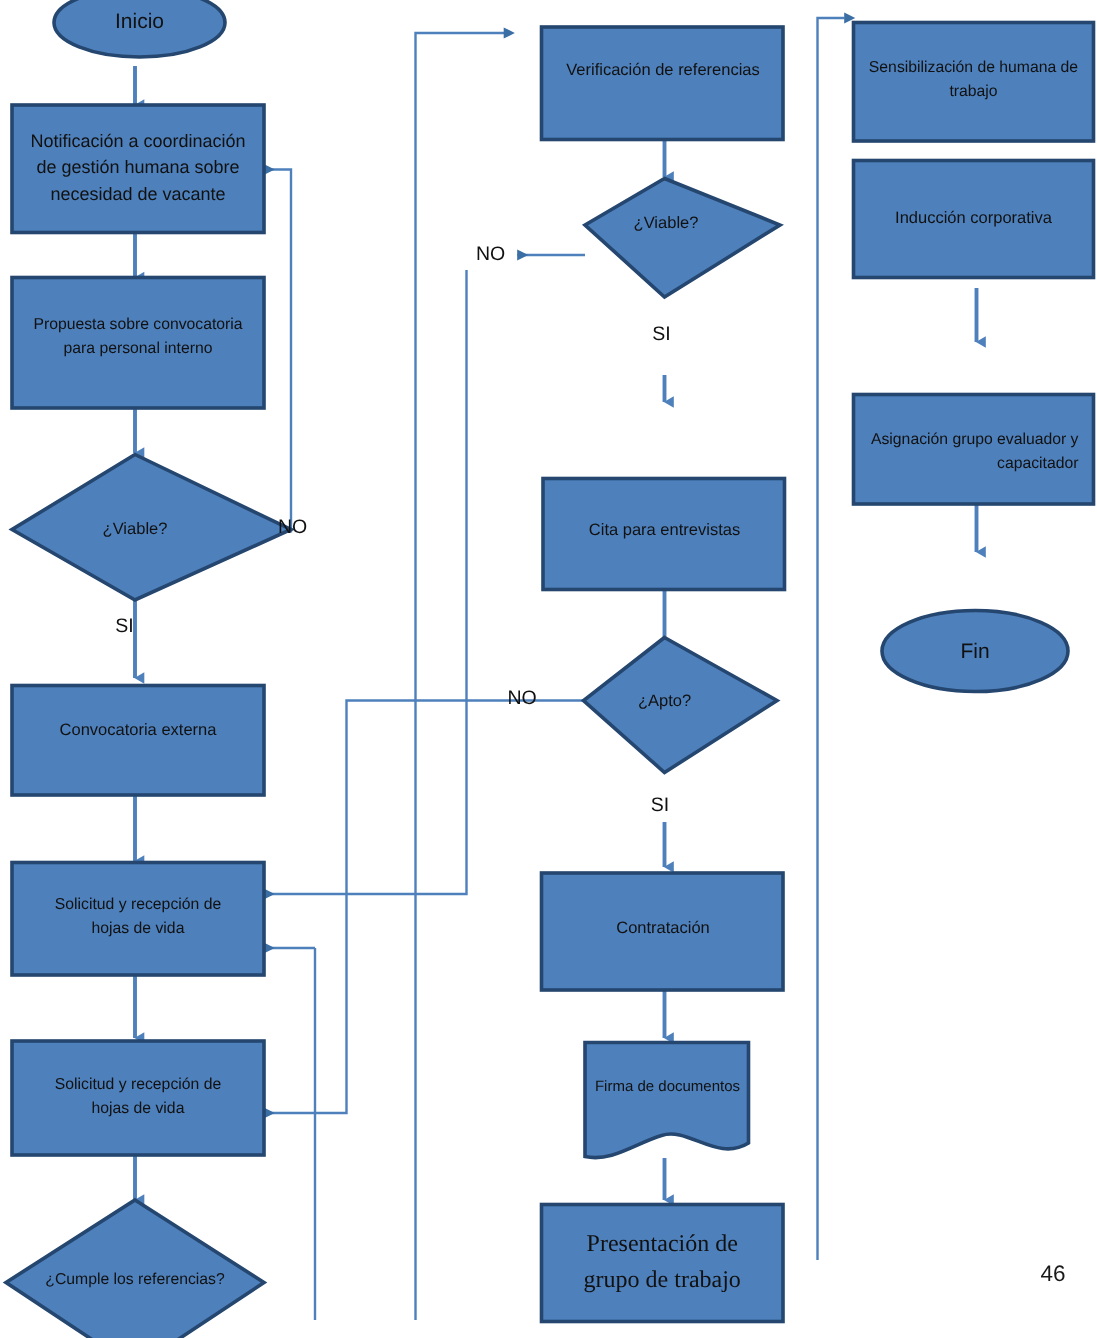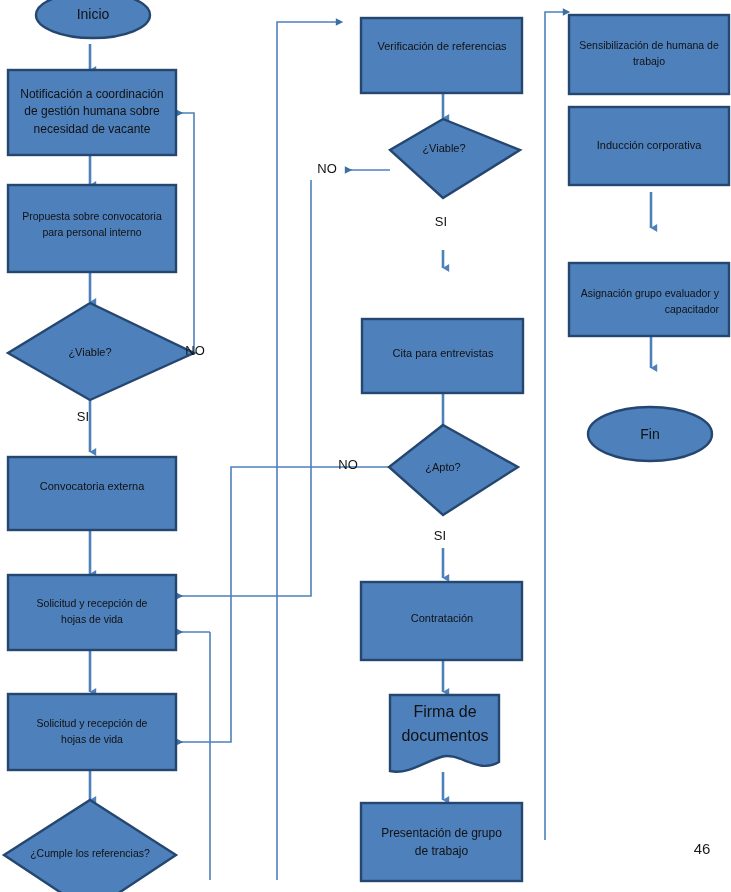--- a/index.html
+++ b/index.html
@@ -201,30 +201,30 @@
 
   <g>
     <rect x="361" y="582" width="161" height="78" class="node-shape" fill="#4E80BC" stroke="#24466F"></rect>
     <text class="shape-text" x="442" y="619">Contratación</text>
   </g>
 
   <g>
     <path d="M390,695 L499,695 L499,762 C478,775 459,751 441,757 C424,762 408,775 390,771 Z" class="node-shape" fill="#4E80BC" stroke="#24466F"></path>
     <foreignObject x="396" y="702" width="98" height="44">
       <div xmlns="http://www.w3.org/1999/xhtml" style="width:98px;height:44px;display:flex;align-items:center;justify-content:center;
-                  text-align:center;font-family:'Liberation Sans',sans-serif;font-size:16px;
+                  text-align:center;font-family:'Liberation Sans',sans-serif;font-size:10px;
                   line-height:1.5;color:#111111;box-sizing:border-box;">Firma de documentos</div>
     </foreignObject>
   </g>
 
   <g>
     <rect x="361" y="803" width="161" height="78" class="node-shape" fill="#4E80BC" stroke="#24466F"></rect>
     <foreignObject x="365" y="806" width="153" height="72">
       <div xmlns="http://www.w3.org/1999/xhtml" style="width:153px;height:72px;display:flex;align-items:center;justify-content:center;
-                  text-align:center;font-family:Liberation Sans, sans-serif;font-size:12px;
+                  text-align:center;font-family:Liberation Serif, serif;font-size:16px;
                   line-height:1.5;color:#111111;padding:0 8px;box-sizing:border-box;">Presentación de grupo de trabajo</div>
     </foreignObject>
   </g>
 
   <g>
     <rect x="569" y="15" width="160" height="79" class="node-shape" fill="#4E80BC" stroke="#24466F"></rect>
     <foreignObject x="573" y="18" width="152" height="72">
       <div xmlns="http://www.w3.org/1999/xhtml" style="width:152px;height:72px;display:flex;align-items:center;justify-content:center;
                   text-align:center;font-family:'Liberation Sans',sans-serif;font-size:10.5px;
                   line-height:1.5;color:#111111;padding:0 6px;box-sizing:border-box;">Sensibilización de humana de trabajo</div>

